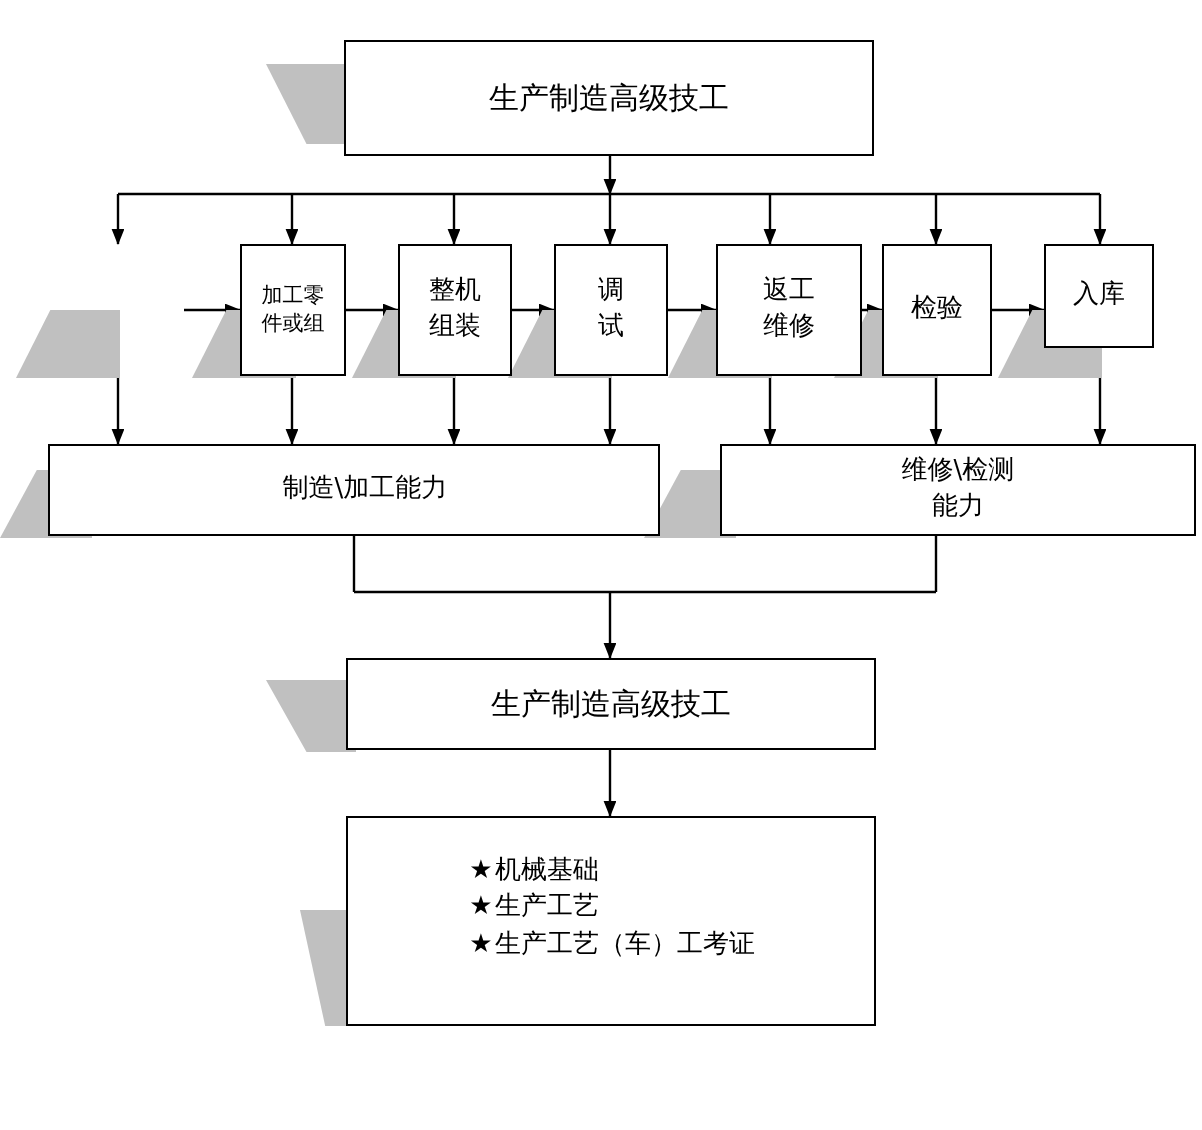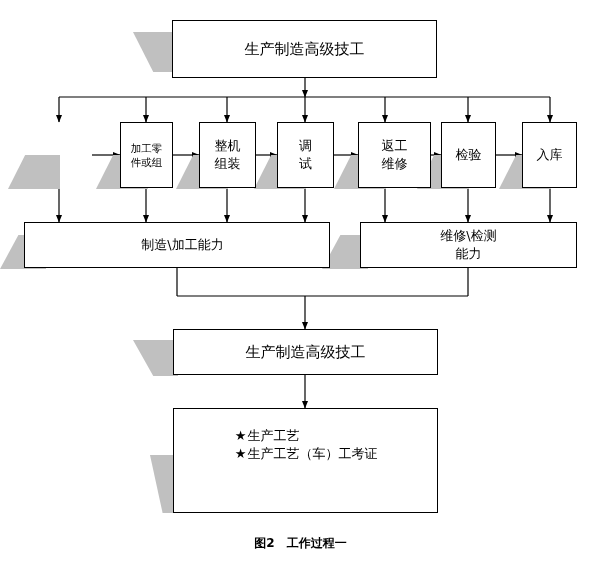--- a/index.html
+++ b/index.html
@@ -185,43 +185,45 @@
 
   <div class="node proc-node" style="left:358px; top:122px; width:73px; height:66px;">
     <span class="txt">返工
 维修</span>
   </div>
 
   <div class="node proc-node" style="left:441px; top:122px; width:55px; height:66px;">
     <span class="txt">检验</span>
   </div>
 
-  <div class="node proc-node" style="left:522px; top:122px; width:55px; height:66px;">
+  <div class="node proc-node" style="left:522px; top:122px; width:55px; height:52px;">
     <span class="txt">入库</span>
   </div>
 
   <div class="node cap-node" style="left:24px; top:222px; width:306px; height:46px;padding-left:11px;">
     <span class="txt">制造\加工能力</span>
   </div>
 
-  <div class="node cap-node" style="left:360px; top:222px; width:217px; height:46px;">
+  <div class="node cap-node" style="left:360px; top:222px; width:238px; height:46px;">
     <span class="txt">维修\检测
 能力</span>
   </div>
 
   <div class="node big-node" style="left:173px; top:329px; width:265px; height:46px;">
     <span class="txt">生产制造高级技工</span>
   </div>
 
   <div class="node list-node" style="left:173px; top:408px; width:265px; height:105px;">
     <div class="list-wrap">
+      <div class="list-item">
+        <span class="star">★</span><span>机械基础</span>
+      </div>
       <div class="list-item">
         <span class="star">★</span><span>生产工艺</span>
       </div>
       <div class="list-item">
         <span class="star">★</span><span>生产工艺（车）工考证</span>
       </div>
     </div>
   </div>
 
-  <div class="caption">图2　工作过程一</div>
 
 </div>
 
 </body></html>

